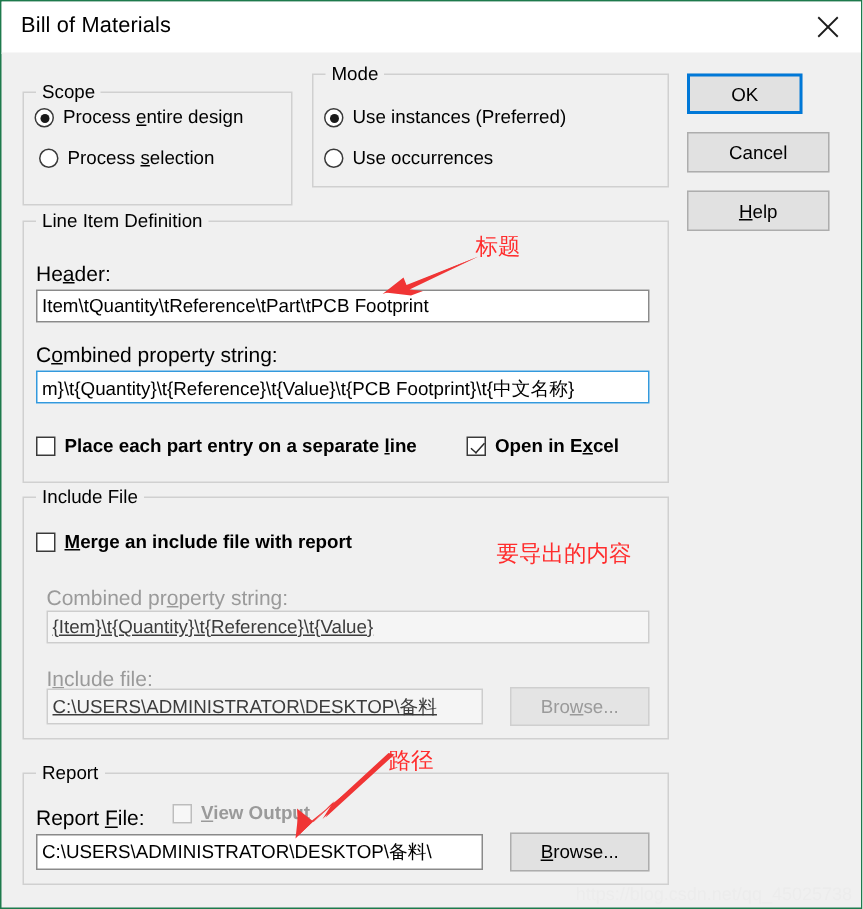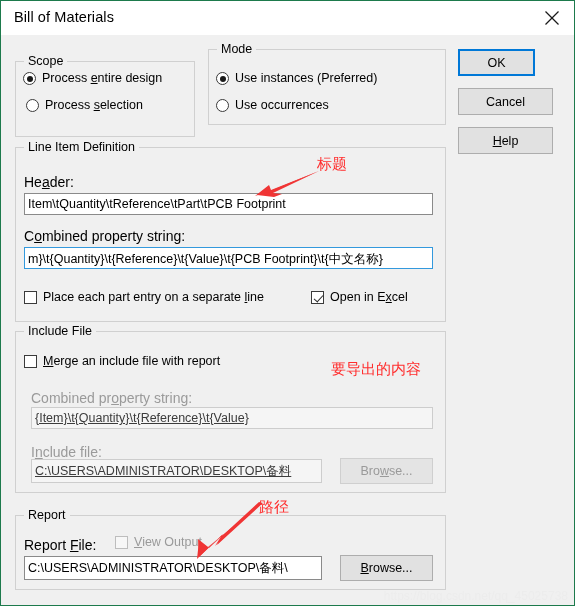--- a/index.html
+++ b/index.html
@@ -105,20 +105,21 @@
   .ctl-label.disabled { color: #9a9a9a; }
   .u { text-decoration: underline; }
 
   
   .cb-row {
     position: absolute;
     display: flex;
     align-items: flex-end;
     white-space: nowrap;
     cursor: pointer;
+    font-weight: bold;
   }
   .checkbox {
     width: 13px;
     height: 13px;
     border: 1px solid #3a3a3a;
     background: #ffffff;
     box-sizing: border-box;
     margin-right: 6px;
     position: relative;
     flex: 0 0 auto;

